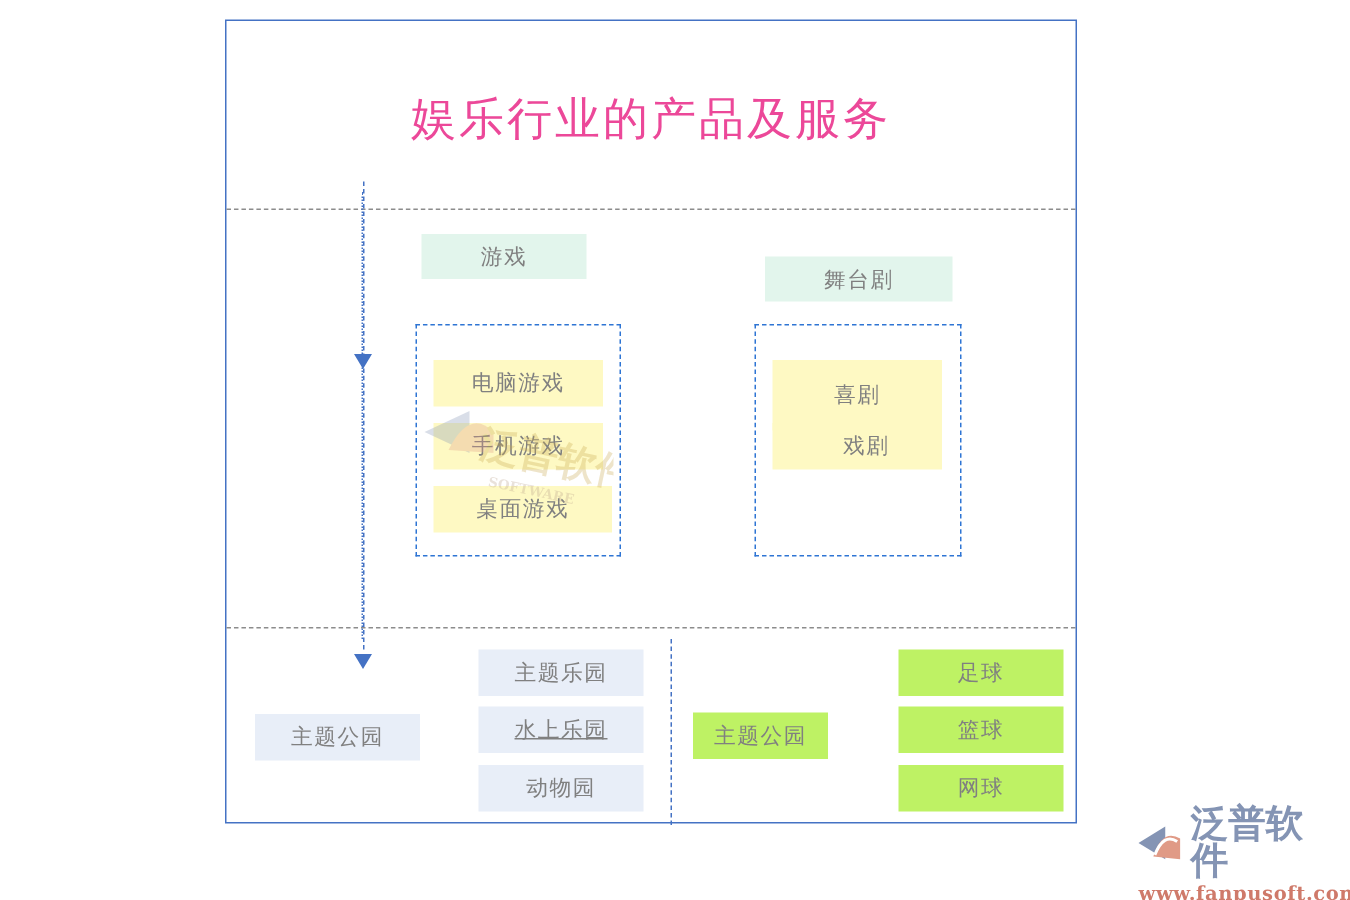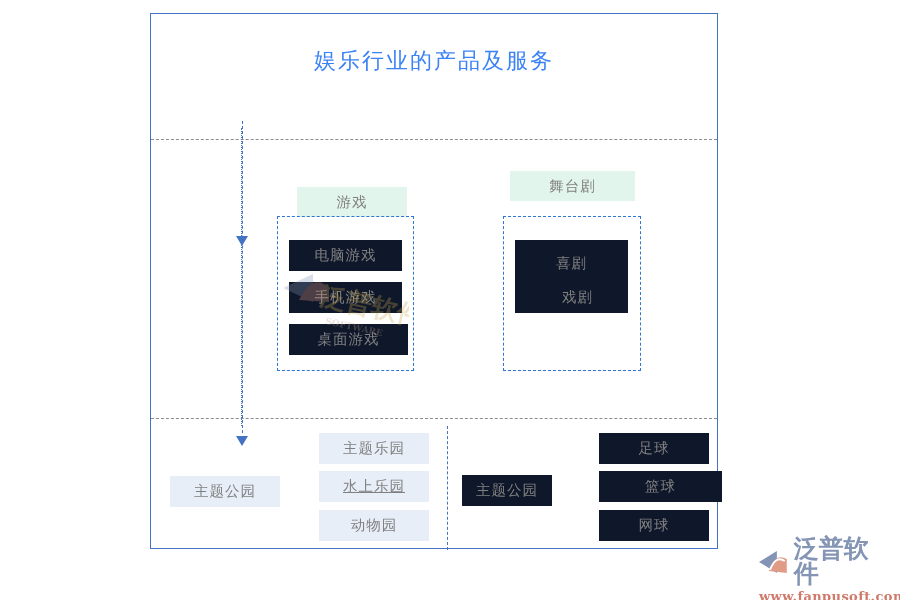--- a/index.html
+++ b/index.html
@@ -24,27 +24,27 @@
     height: 536px;
     border: 1.6px solid #4472c4;
     box-sizing: border-box;
     background: #ffffff;
   }
 
   
   #diagram-title {
     position: absolute;
     left: 0;
-    top: 32px;
+    top: 45px;
     width: 100%;
     text-align: center;
     font-family: "DejaVu Serif", "Liberation Serif", serif;
-    font-size: 22px;
+    font-size: 30px;
     letter-spacing: 2px;
-    color: #3b82f6;
+    color: #ec4899;
     white-space: nowrap;
   }
 
   
   .h-divider {
     position: absolute;
     left: 0;
     width: 100%;
     height: 0;
     border-top: 1.6px dashed #8c8c8c;
@@ -101,34 +101,34 @@
     box-sizing: border-box;
     display: flex;
     align-items: center;
     justify-content: center;
     color: #808080;
     font-size: 14.5px;
     letter-spacing: 1px;
     white-space: nowrap;
   }
   .chip-mint   { background: #e2f5ec; }
-  .chip-yellow { background: #0f172a; }
+  .chip-yellow { background: #fef9c3; }
   .chip-blue   { background: #e8eef8; }
-  .chip-green  { background: #0f172a; }
+  .chip-green  { background: #bef264; }
 
   
   .group-box {
     position: absolute;
     box-sizing: border-box;
     border: 1.8px dashed #2e75d4;
     background: transparent;
   }
 
   
-  #chip-games       { left: 130px; top: 173px; width: 110px; height: 30px; margin-left: 16px; }
+  #chip-games       { left: 130px; top: 142px; width: 110px; height: 30px; }
   #chip-stage-play  { left: 359px; top: 157px; width: 125px; height: 30px; }
 
   
   #group-games      { left: 126px; top: 202px; width: 137px; height: 155px; }
   #group-stage      { left: 352px; top: 202px; width: 138px; height: 155px; }
 
   
   #chip-pc-game     { left: 138px; top: 226px; width: 113px; height: 31px; }
   #chip-mobile-game { left: 138px; top: 268px; width: 113px; height: 31px; }
   #chip-board-game  { left: 138px; top: 310px; width: 119px; height: 31px; }
@@ -140,21 +140,21 @@
 
   
   #chip-theme-park     { left: 19px;  top: 462px; width: 110px; height: 31px; }
   #chip-theme-land     { left: 168px; top: 419px; width: 110px; height: 31px; }
   #chip-water-park     { left: 168px; top: 457px; width: 110px; height: 31px; text-decoration: underline; }
   #chip-zoo            { left: 168px; top: 496px; width: 110px; height: 31px; }
 
   
   #chip-sports-events  { left: 311px; top: 461px; width: 90px;  height: 31px; }
   #chip-football       { left: 448px; top: 419px; width: 110px; height: 31px; }
-  #chip-basketball     { left: 448px; top: 457px; width: 123px; height: 31px; }
+  #chip-basketball     { left: 448px; top: 457px; width: 110px; height: 31px; }
   #chip-tennis         { left: 448px; top: 496px; width: 110px; height: 31px; }
 
   
   #center-watermark {
     position: absolute;
     left: 128px;
     top: 248px;
     width: 130px;
     height: 78px;
     opacity: 0.30;

